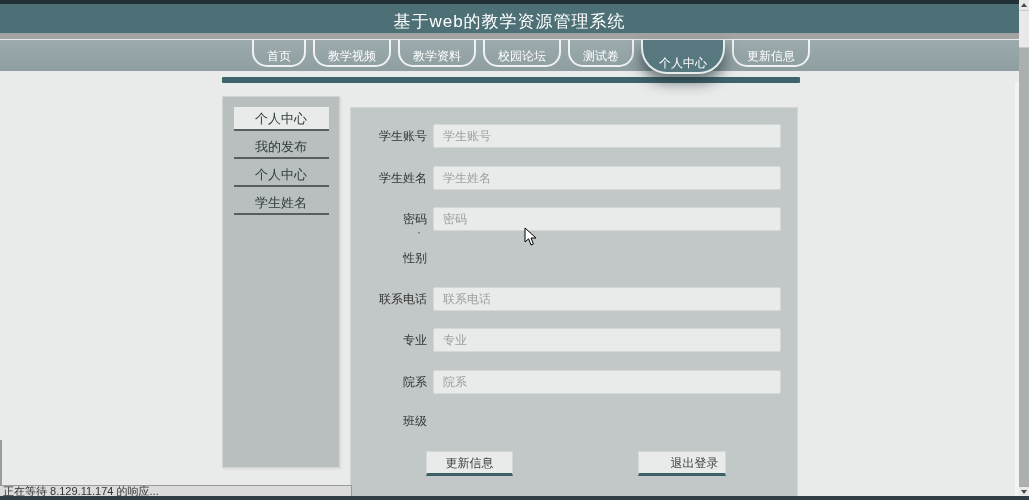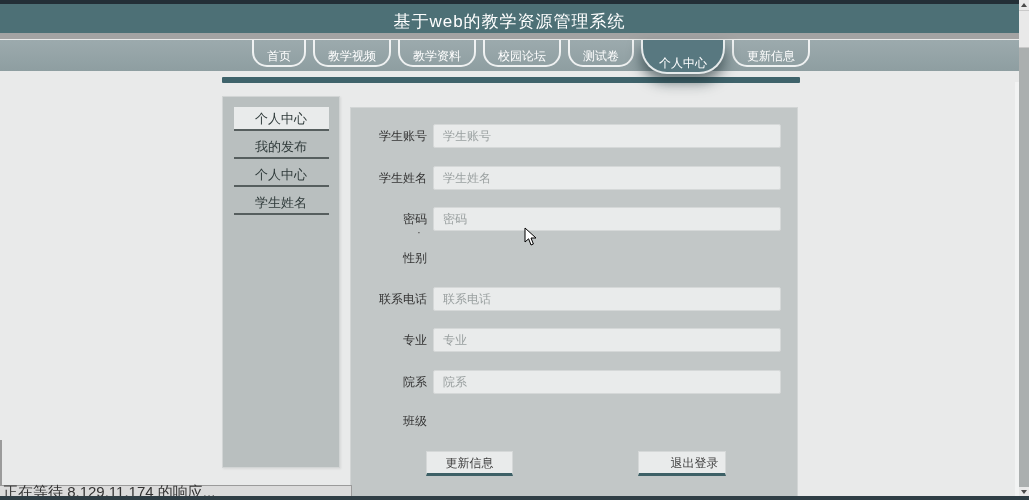--- a/index.html
+++ b/index.html
@@ -63,21 +63,21 @@
   .sb-up { top:0; }
   .sb-down { top:487px; }
   .tri-up { width:0; height:0; border-left:3px solid transparent; border-right:3px solid transparent; border-bottom:4px solid #4a4a4a; }
   .tri-down { width:0; height:0; border-left:3px solid transparent; border-right:3px solid transparent; border-top:4px solid #4a4a4a; }
   .sb-thumb { position:absolute; left:0; top:10px; width:10px; height:38px;
               background:#e9e9e9; border-top:1px solid #c9c9c9; border-bottom:1px solid #c9c9c9; }
   .right-edge { position:absolute; left:1015px; top:82px; width:4px; height:414px; background:#f2f3f3; }
   
   .statusbar { position:absolute; left:0; top:485px; width:352px; height:12px;
                background:#dbdbdb; border-top:1px solid #9b9b9b; border-right:1px solid #9b9b9b;
-               font-size:15px; color:#333; line-height:11px; padding-left:3px; }
+               font-size:11px; color:#333; line-height:11px; padding-left:3px; }
   .bottombar { position:absolute; left:0; top:496px; width:1029px; height:4px; background:#2f3e45; }
   .left-edge { position:absolute; left:0; top:440px; width:2px; height:56px; background:#9b9b9b; }
   
   .cursor { position:absolute; left:524px; top:227px; z-index:20; }
 </style>
 </head>
 <body>
 
 <div class="screen">
 

